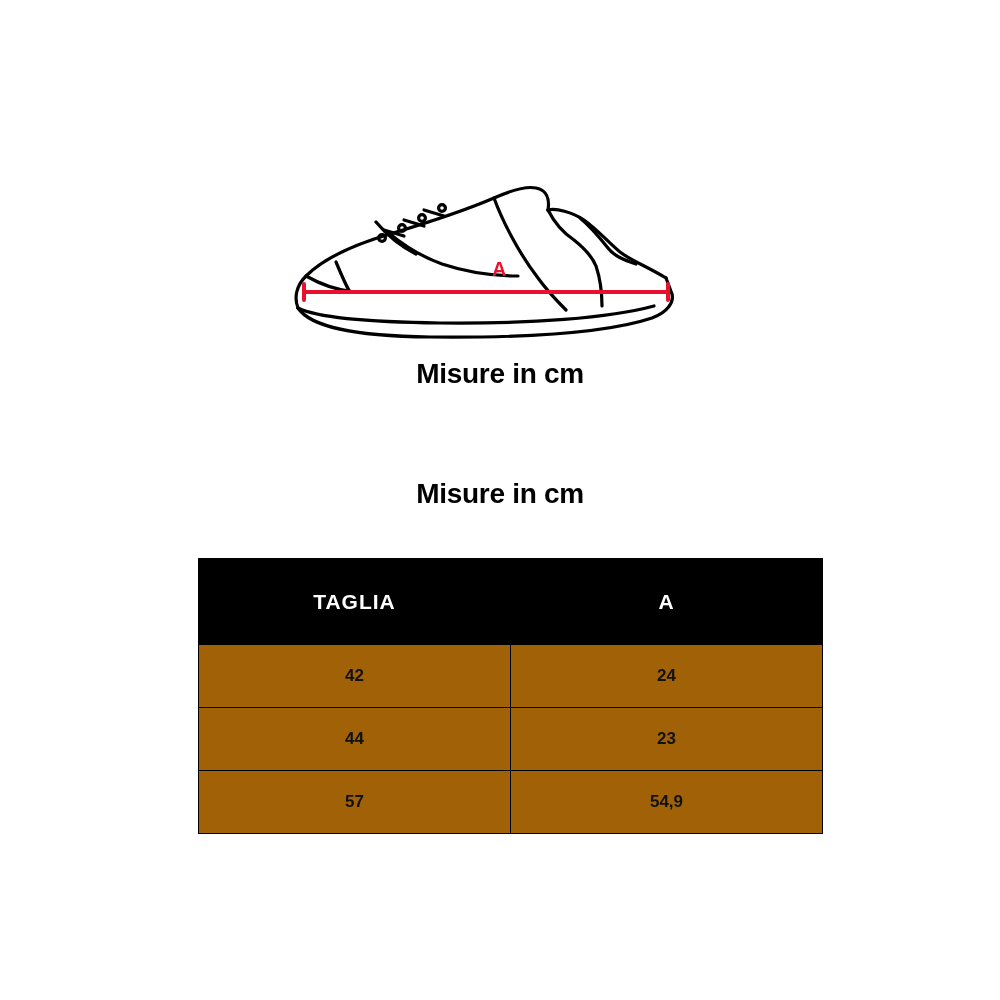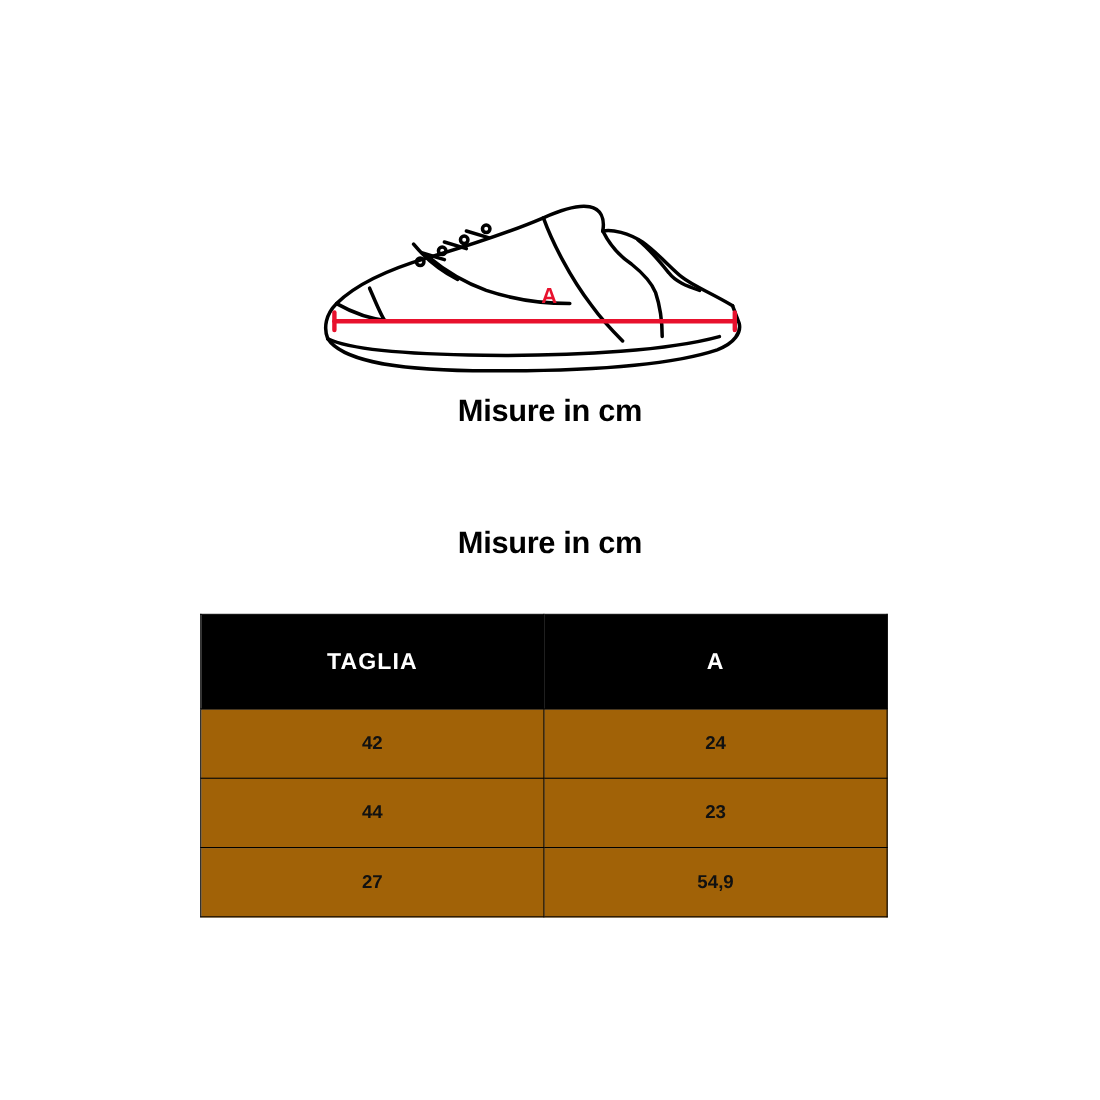--- a/index.html
+++ b/index.html
@@ -56,21 +56,21 @@
     font-size: 28px;
   }
   .caption-2 {
     top: 478px;
     font-size: 28px;
   }
 
   
   .size-table {
     position: absolute;
-    left: 182px;
+    left: 198px;
     top: 558px;
     width: 624px;
     border-collapse: collapse;
     table-layout: fixed;
   }
   .size-table th,
   .size-table td {
     border: 1px solid #000000;
     text-align: center;
     font-weight: bold;
@@ -156,19 +156,19 @@
     <tbody>
       <tr>
         <td>42</td>
         <td>24</td>
       </tr>
       <tr>
         <td>44</td>
         <td>23</td>
       </tr>
       <tr>
-        <td>27</td>
+        <td>57</td>
         <td>54,9</td>
       </tr>
     </tbody>
   </table>
 
 </div>
 
 </body></html>

